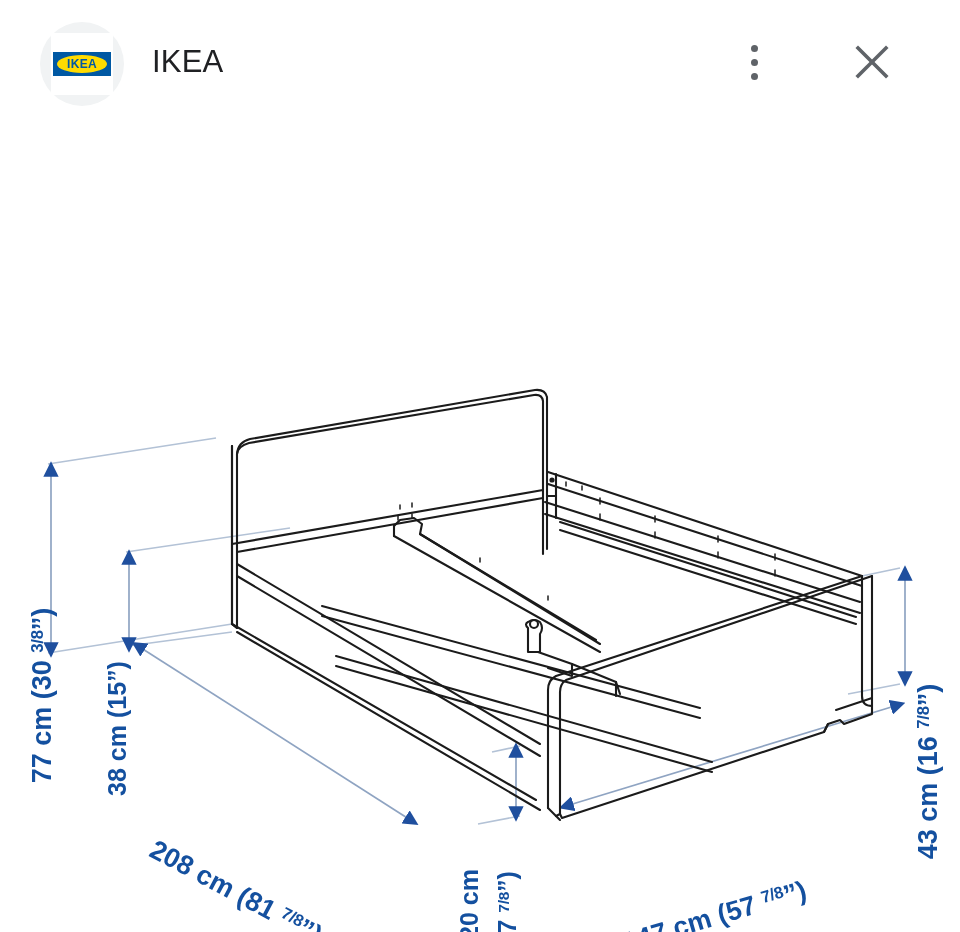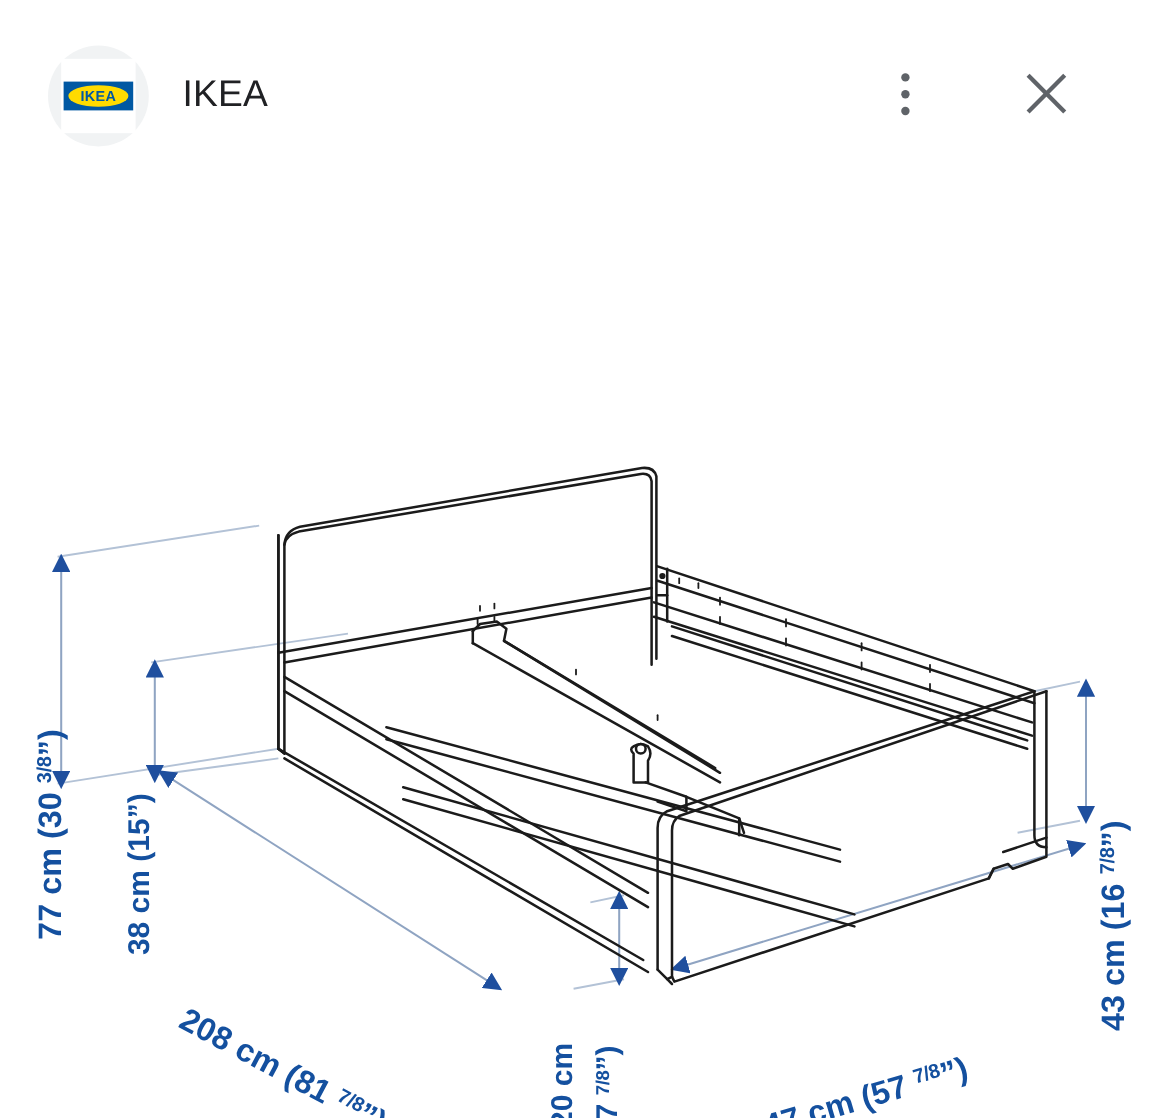--- a/index.html
+++ b/index.html
@@ -14,21 +14,21 @@
   #app {
     position: relative;
     width: 960px;
     height: 932px;
     background: #ffffff;
   }
 
   
   .header {
     position: absolute;
-    left: 0; top: 16px;
+    left: 0; top: 0;
     width: 960px;
     height: 124px;
     background: #ffffff;
     display: flex;
     align-items: center;
     padding-left: 34px;
   }
 
   .avatar {
     position: absolute;

